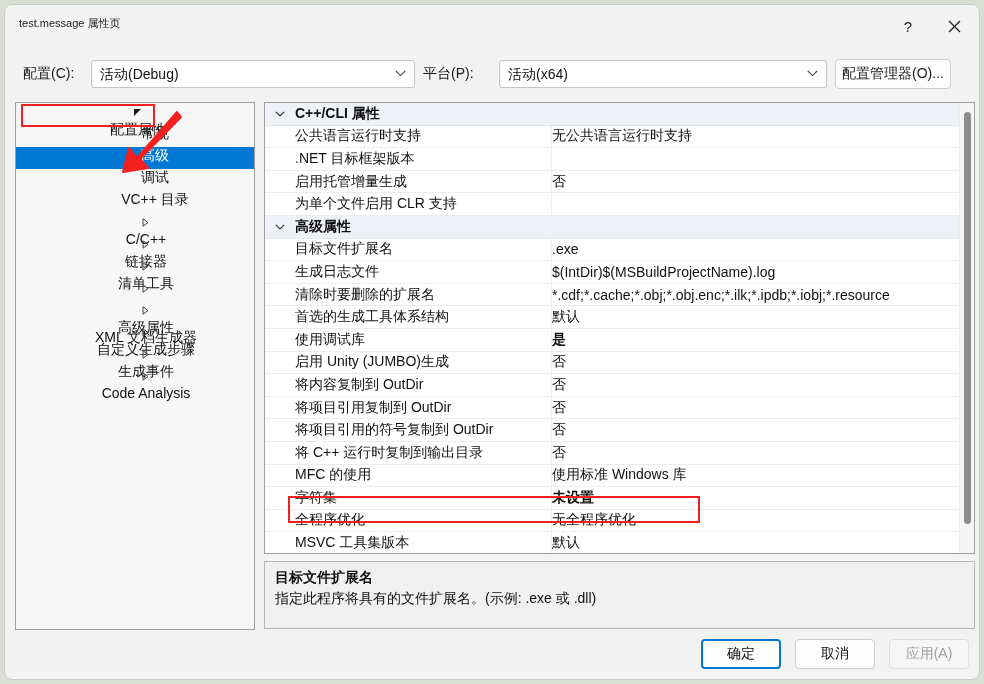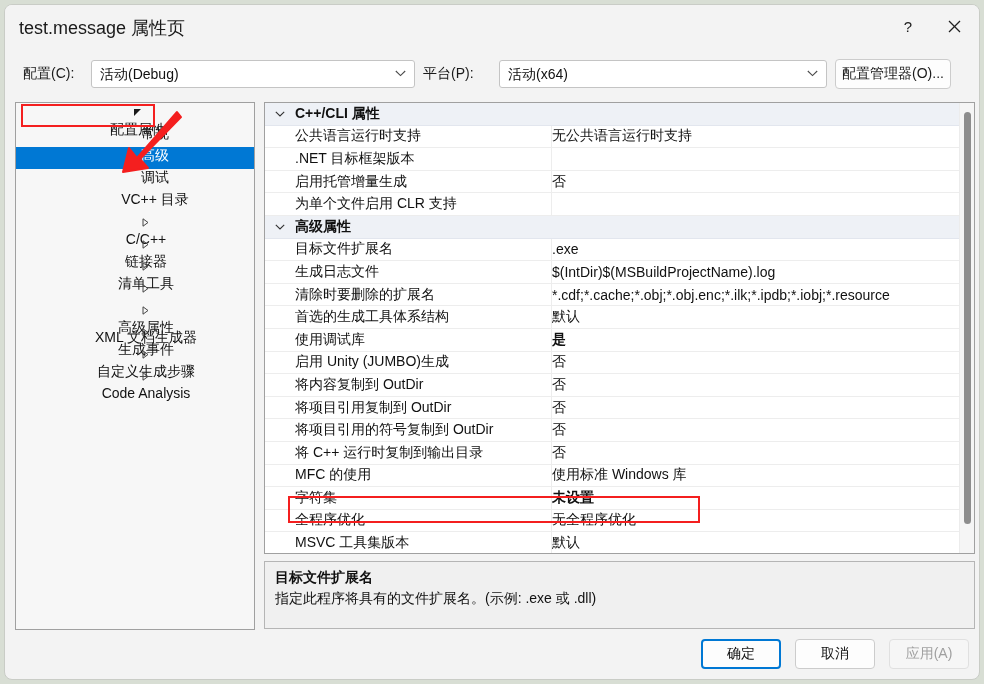--- a/index.html
+++ b/index.html
@@ -24,21 +24,21 @@
   }
 
   
   .titlebar {
     position: absolute; left: 0; top: 0;
     width: 100%; height: 42px;
     background: #f3f3f3;
   }
   .title-text {
     position: absolute; left: 14px; top: 11px;
-    font-size: 18px; color: #1a1a1a;
+    font-size: 11px; color: #1a1a1a;
     white-space: nowrap;
   }
   .caption-btn {
     position: absolute; top: 0;
     width: 46px; height: 42px;
     display: flex; align-items: center; justify-content: center;
     font-size: 15px; color: #202020;
     cursor: default;
   }
   .btn-help { right: 48px; }
@@ -321,29 +321,29 @@
             </svg>
           </span>
           <span class="tree-lbl">高级属性</span>
         </div>
         <div class="tree-item" style="padding-left: 20px;">
           <span class="tree-exp">
             <svg width="9" height="9" viewBox="0 0 9 9">
               <polygon points="2,0.8 7,4.5 2,8.2" fill="none" stroke="#444" stroke-width="1"></polygon>
             </svg>
           </span>
+          <span class="tree-lbl">自定义生成步骤</span>
+        </div>
+        <div class="tree-item" style="padding-left: 20px;">
+          <span class="tree-exp">
+            <svg width="9" height="9" viewBox="0 0 9 9">
+              <polygon points="2,0.8 7,4.5 2,8.2" fill="none" stroke="#444" stroke-width="1"></polygon>
+            </svg>
+          </span>
           <span class="tree-lbl">生成事件</span>
-        </div>
-        <div class="tree-item" style="padding-left: 20px;">
-          <span class="tree-exp">
-            <svg width="9" height="9" viewBox="0 0 9 9">
-              <polygon points="2,0.8 7,4.5 2,8.2" fill="none" stroke="#444" stroke-width="1"></polygon>
-            </svg>
-          </span>
-          <span class="tree-lbl">自定义生成步骤</span>
         </div>
         <div class="tree-item" style="padding-left: 20px;">
           <span class="tree-exp">
             <svg width="9" height="9" viewBox="0 0 9 9">
               <polygon points="2,0.8 7,4.5 2,8.2" fill="none" stroke="#444" stroke-width="1"></polygon>
             </svg>
           </span>
           <span class="tree-lbl">Code Analysis</span>
         </div>
       </div>

